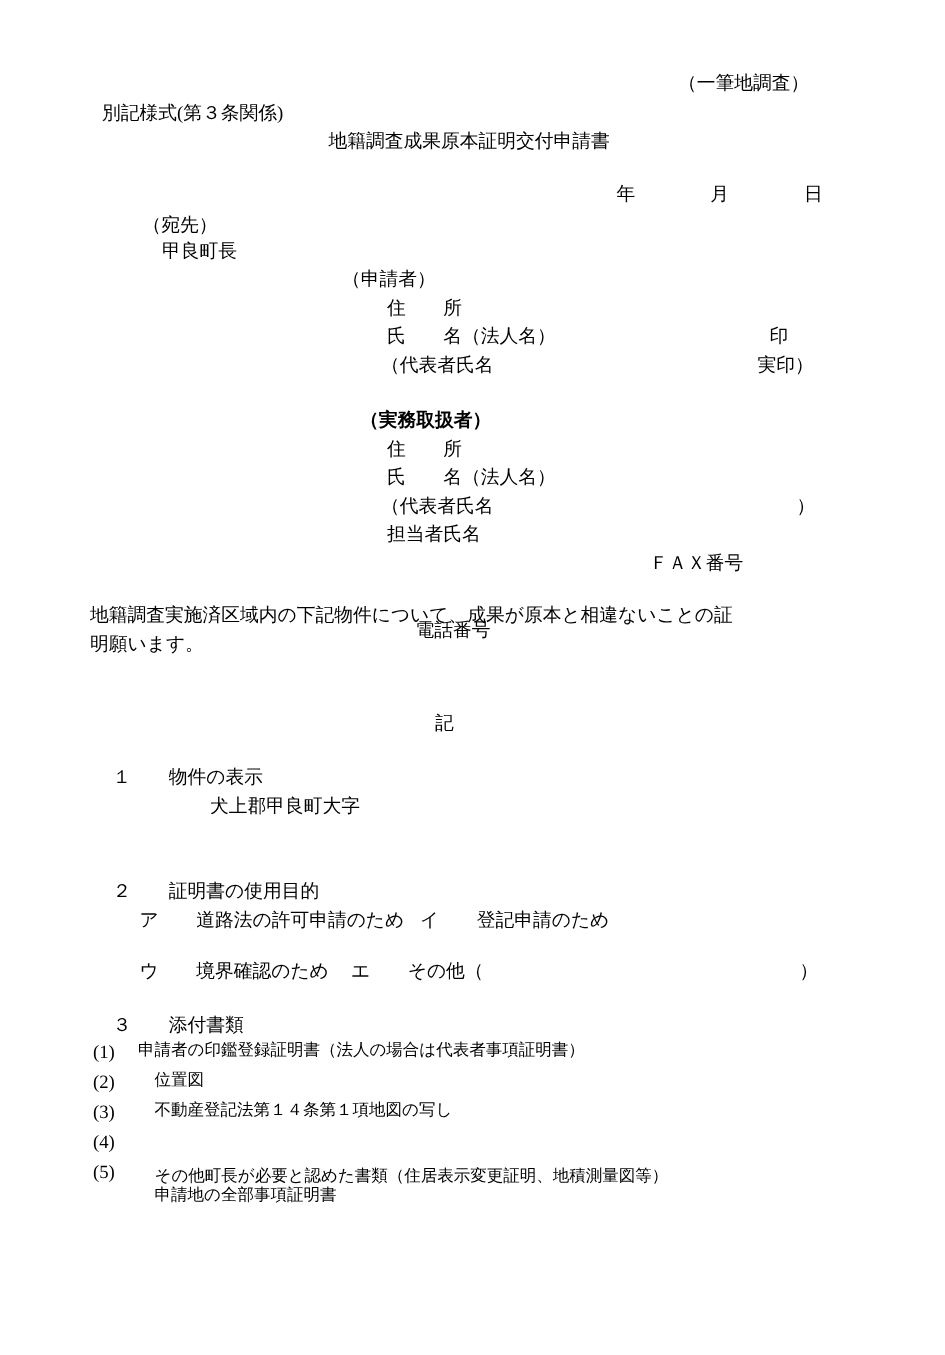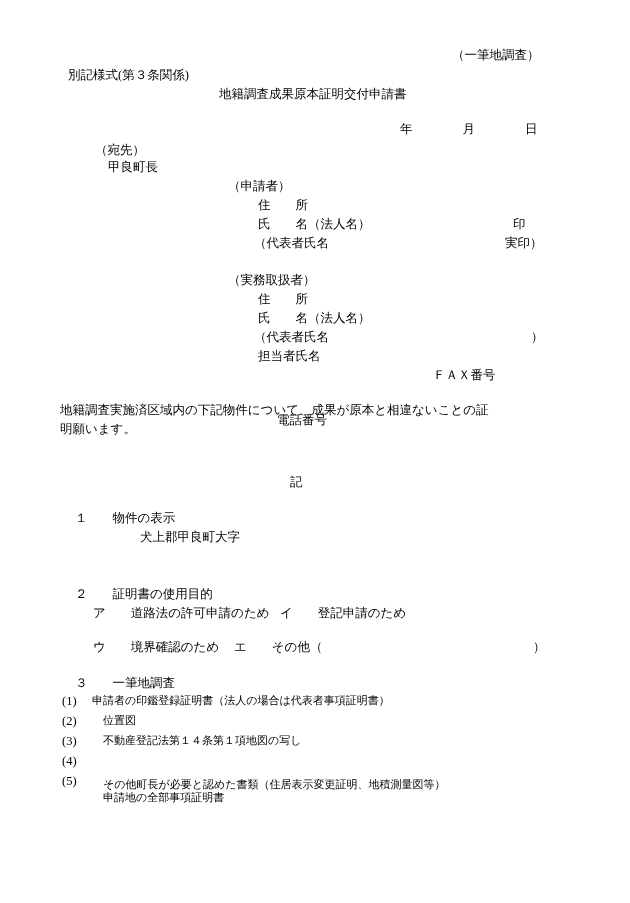--- a/index.html
+++ b/index.html
@@ -23,33 +23,33 @@
     height: 903px;
     box-sizing: border-box;
     padding: 0;
   }
   .abs { position: absolute; white-space: pre; }
 
   .t-right-note { left: 452px; top: 46px; }
   .t-formno     { left: 68px;  top: 66px; }
   .t-title      { left: 207px; top: 85px; margin-left: 12px; }
 
-  .t-date       { left: 400px; top: 120px; letter-spacing: 0px; }
+  .t-date       { left: 411px; top: 120px; letter-spacing: 0px; }
 
   .t-atesaki    { left: 95px;  top: 141px; }
   .t-mayor      { left: 108px; top: 158px; }
 
   .t-applicant      { left: 228px; top: 177px; }
   .t-addr1          { left: 258px; top: 196px; }
   .t-name1          { left: 258px; top: 215px; }
   .t-seal1          { left: 513px; top: 215px; }
   .t-rep1           { left: 254px; top: 234px; }
   .t-seal2          { left: 505px; top: 234px; }
 
-  .t-handler        { left: 228px; top: 271px; }
+  .t-handler        { left: 240px; top: 271px; font-weight: bold; }
   .t-addr2          { left: 258px; top: 290px; }
   .t-name2          { left: 258px; top: 309px; }
   .t-rep2           { left: 254px; top: 328px; }
   .t-rep2close      { left: 531px; top: 328px; }
   .t-charge         { left: 258px; top: 347px; }
   .t-tel            { left: 277px; top: 366px; margin-top: 45px; }
   .t-fax            { left: 433px; top: 366px; }
 
   .t-body1      { left: 60px;  top: 401px; font-family: Liberation Serif, serif; }
   .t-body2      { left: 60px;  top: 420px; }
@@ -118,21 +118,21 @@
   <div class="abs t-s1"><span>１</span>　　<span>物件の表示</span></div>
   <div class="abs t-s1v">犬上郡甲良町大字</div>
 
   <div class="abs t-s2"><span>２</span>　　<span>証明書の使用目的</span></div>
   <div class="abs t-s2i">イ　　登記申請のため</div>
   <div class="abs t-s2a">ア　　道路法の許可申請のため</div>
   <div class="abs t-s2u">ウ　　境界確認のため</div>
   <div class="abs t-s2e">エ　　その他（</div>
   <div class="abs t-s2eclose">）</div>
 
-  <div class="abs t-s3"><span>３</span>　　<span>一筆地調査</span></div>
+  <div class="abs t-s3"><span>３</span>　　<span>添付書類</span></div>
 
   <div class="abs t-s3r1n">(1)</div>
   <div class="abs t-s3r1 small">申請者の印鑑登録証明書（法人の場合は代表者事項証明書）</div>
 
   <div class="abs t-s3r2n">(2)</div>
   <div class="abs t-s3r2 small">位置図</div>
 
   <div class="abs t-s3r3n">(3)</div>
   <div class="abs t-s3r3 small">不動産登記法第１４条第１項地図の写し</div>
 

